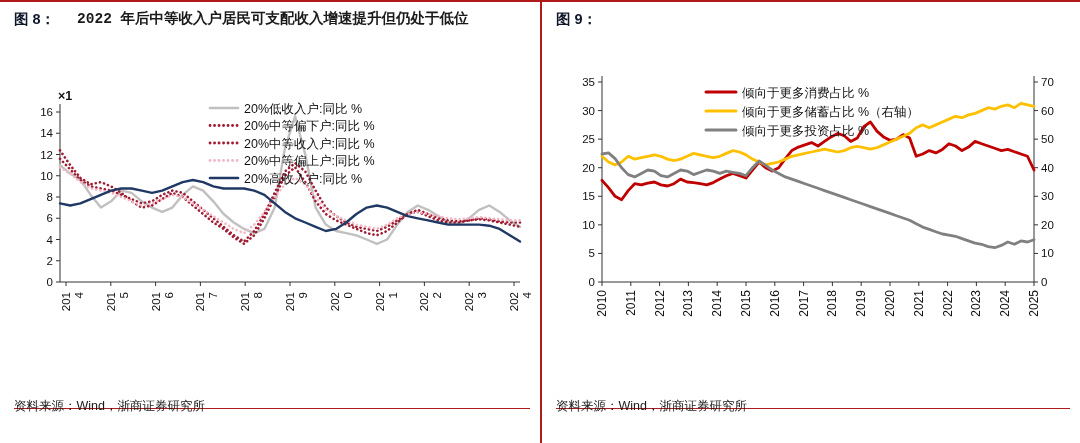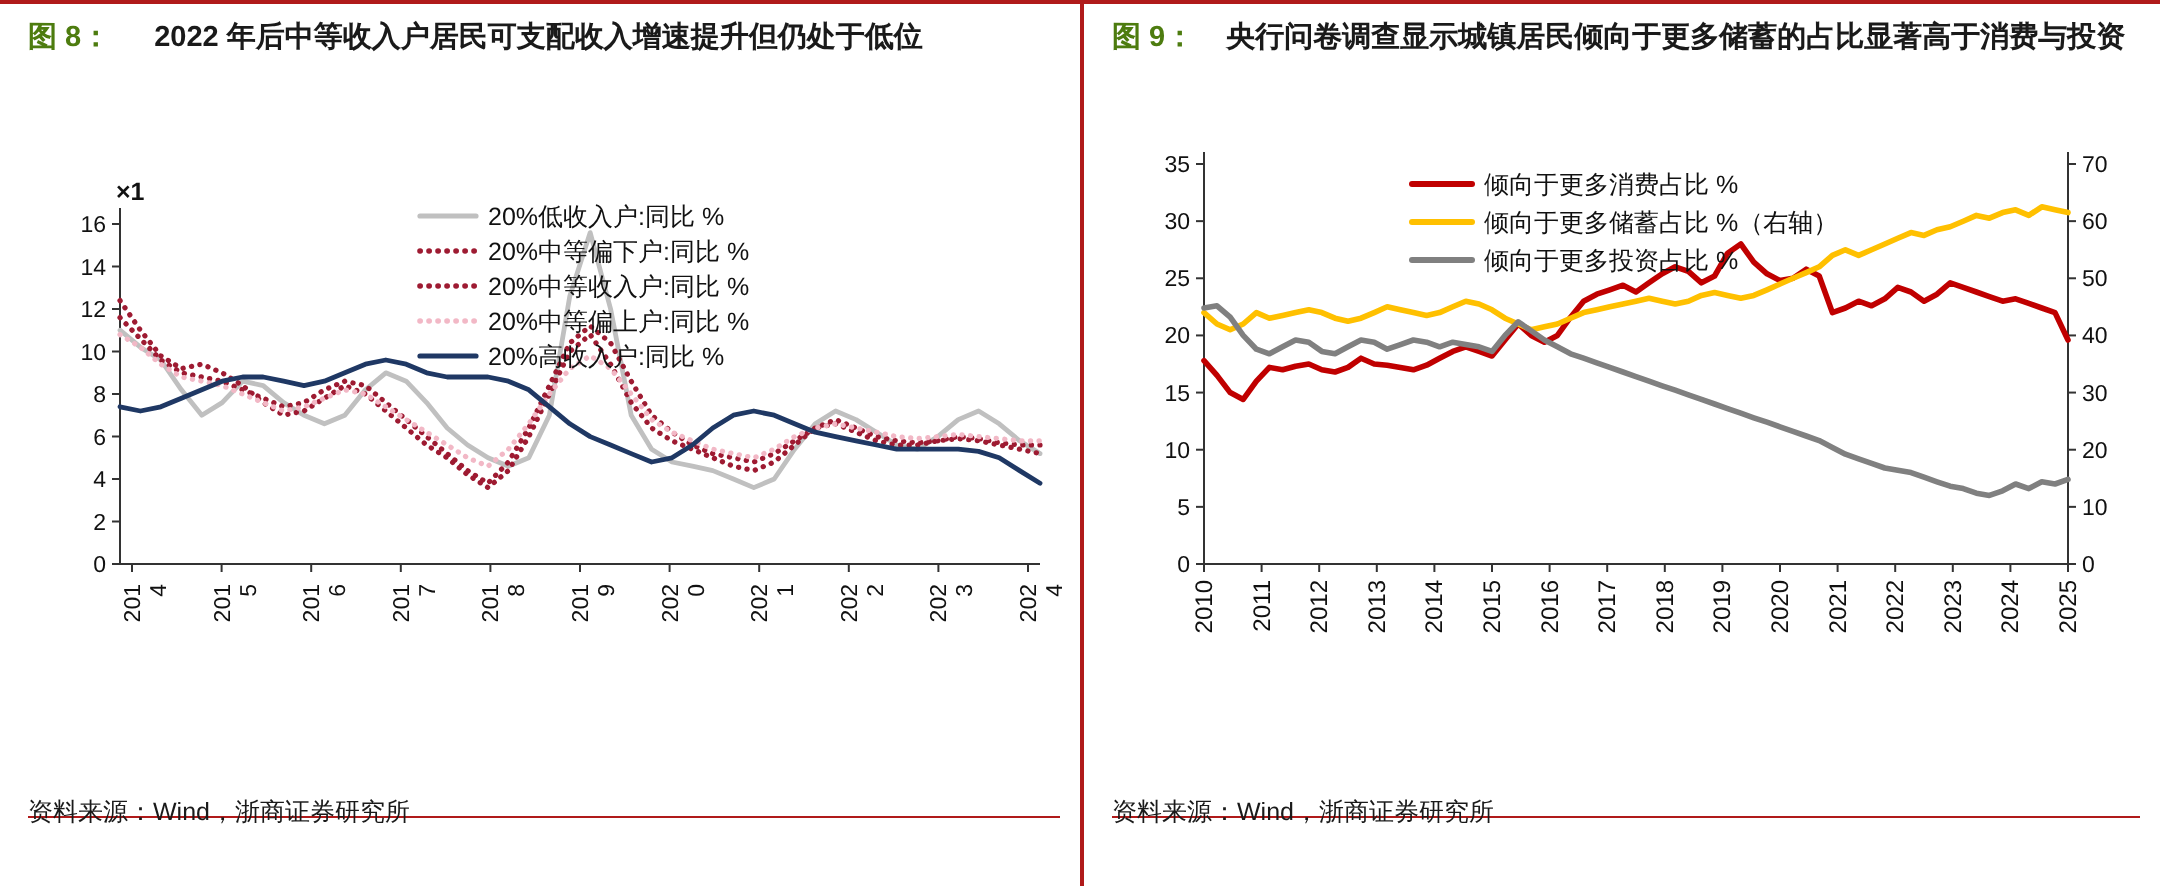--- a/index.html
+++ b/index.html
@@ -12,22 +12,22 @@
   }
   .wrap{display:flex;width:1080px;height:443px;}
   .panel{position:relative;box-sizing:border-box;height:443px;}
   .panel.left{width:540px;padding:8px 10px 0 14px;}
   .panel.right{width:540px;padding:8px 10px 0 14px;border-left:2px solid #b01a1a;}
   .fig-title{
     display:flex;align-items:flex-start;gap:6px;
     font-size:14.5px;font-weight:bold;line-height:1.55;
     color:#1a1a1a;
   }
-  .fig-title .label{color:#4d7c0f;white-space:nowrap;font-weight:bold;}
-  .fig-title .text{font-weight:bold;}
+  .fig-title .label{color:#0f172a;white-space:nowrap;font-weight:bold;}
+  .fig-title .text{font-weight:bold;font-family:Liberation Mono, monospace;}
   .panel.left .fig-title .text{padding-left:16px;}
   .panel.right .fig-title .text{padding-left:10px;}
   .top-rule{position:absolute;left:0;right:0;top:0;height:2px;background:#b01a1a;}
   .chart-area{position:relative;width:100%;height:300px;margin-top:4px;}
   .source{
     position:absolute;left:14px;bottom:28px;font-size:12.5px;color:#1a1a1a;
   }
   .src-line{position:absolute;left:0;right:0;bottom:34px;height:1.5px;background:#b01a1a;}
   .panel.left .src-line{left:14px;right:10px;}
   .panel.right .src-line{left:14px;right:10px;}
@@ -110,21 +110,20 @@
     </div>
 
     <div class="src-line"></div>
     <div class="source">资料来源：Wind，浙商证券研究所</div>
   </div>
 
   <div class="panel right">
     <div class="top-rule"></div>
     <div class="fig-title">
       <span class="label">图 9：</span>
-      <span class="text">央行问卷调查显示城镇居民倾向于更多储蓄的占比显著高于消费与投资</span>
     </div>
 
     <div class="chart-area">
       <svg id="svg-right" width="520" height="300" viewBox="0 0 520 300">
           <line x1="46" y1="42" x2="46" y2="248" stroke="#333" stroke-width="1"></line>
           <line x1="478" y1="42" x2="478" y2="248" stroke="#333" stroke-width="1"></line>
           <line x1="46" y1="248" x2="478" y2="248" stroke="#333" stroke-width="1"></line>
           <line x1="42" y1="248" x2="46" y2="248" stroke="#333" stroke-width="1"></line>
           <text x="39" y="252" font-size="11.5" text-anchor="end" fill="#111">0</text>
           <line x1="42" y1="219.42857142857144" x2="46" y2="219.42857142857144" stroke="#333" stroke-width="1"></line>

